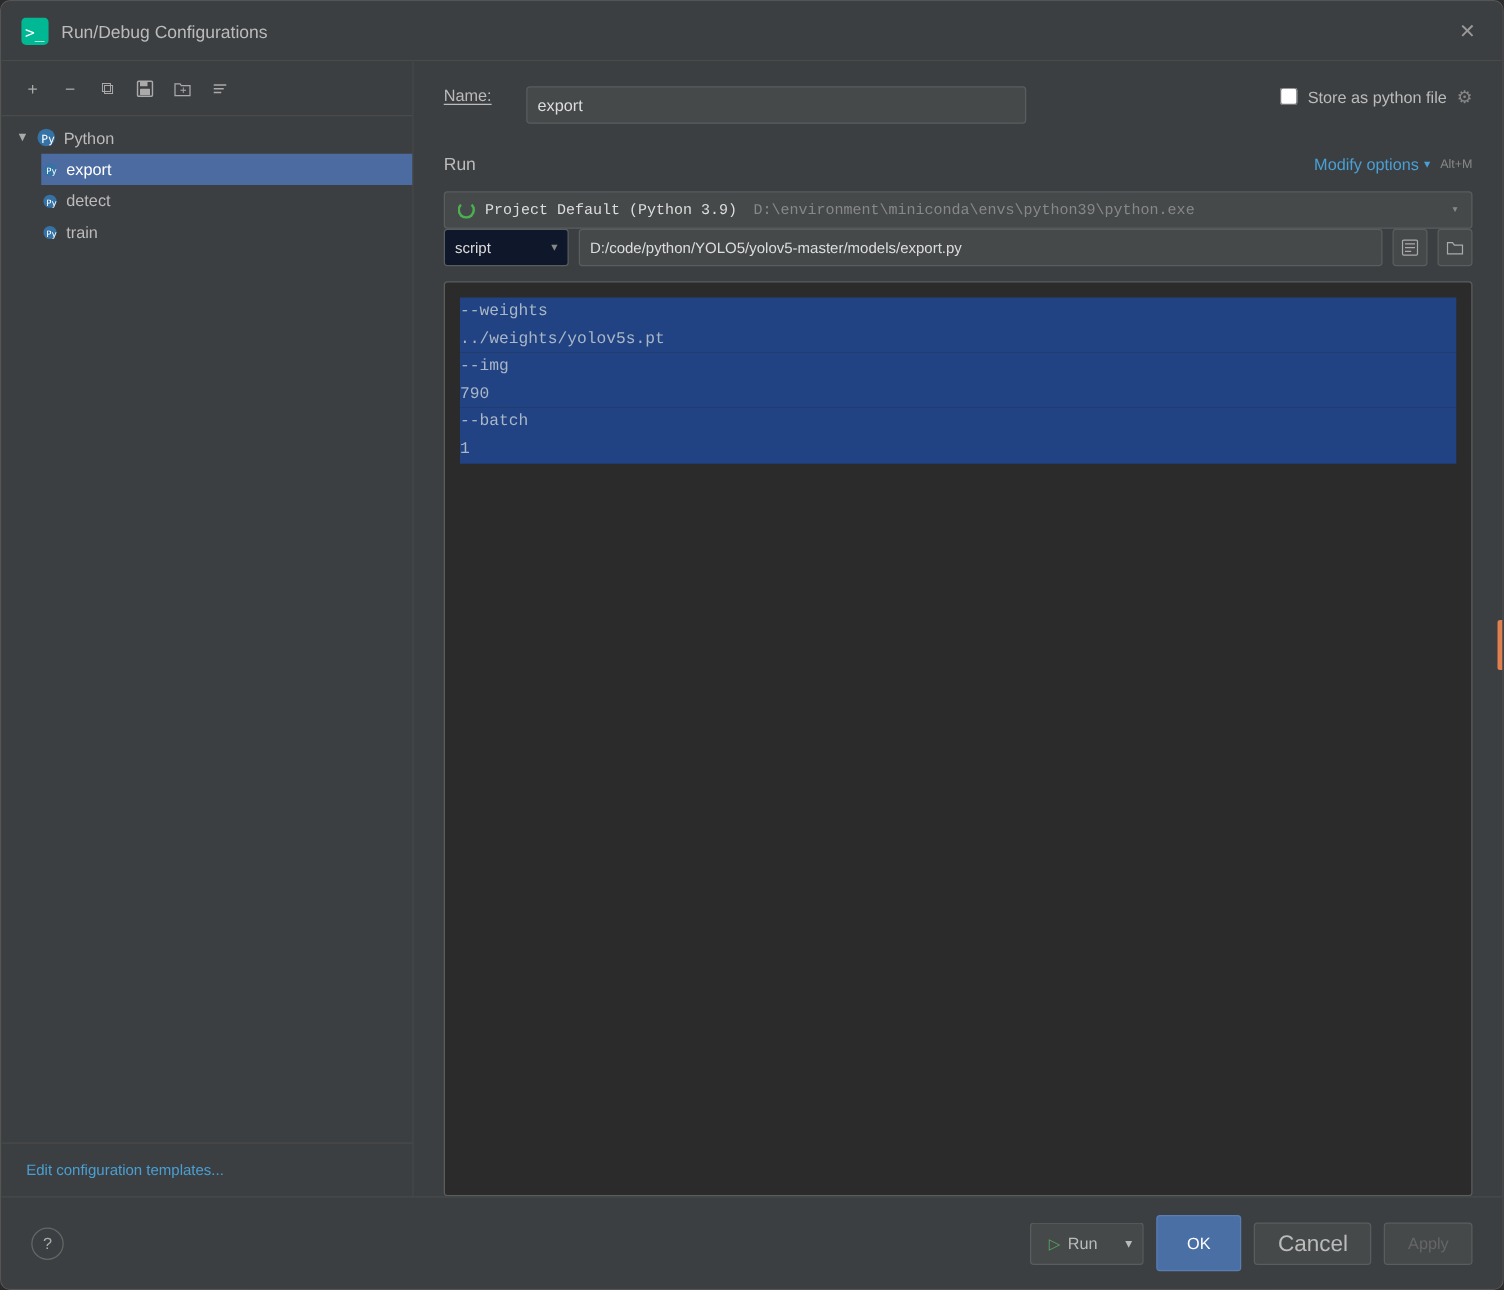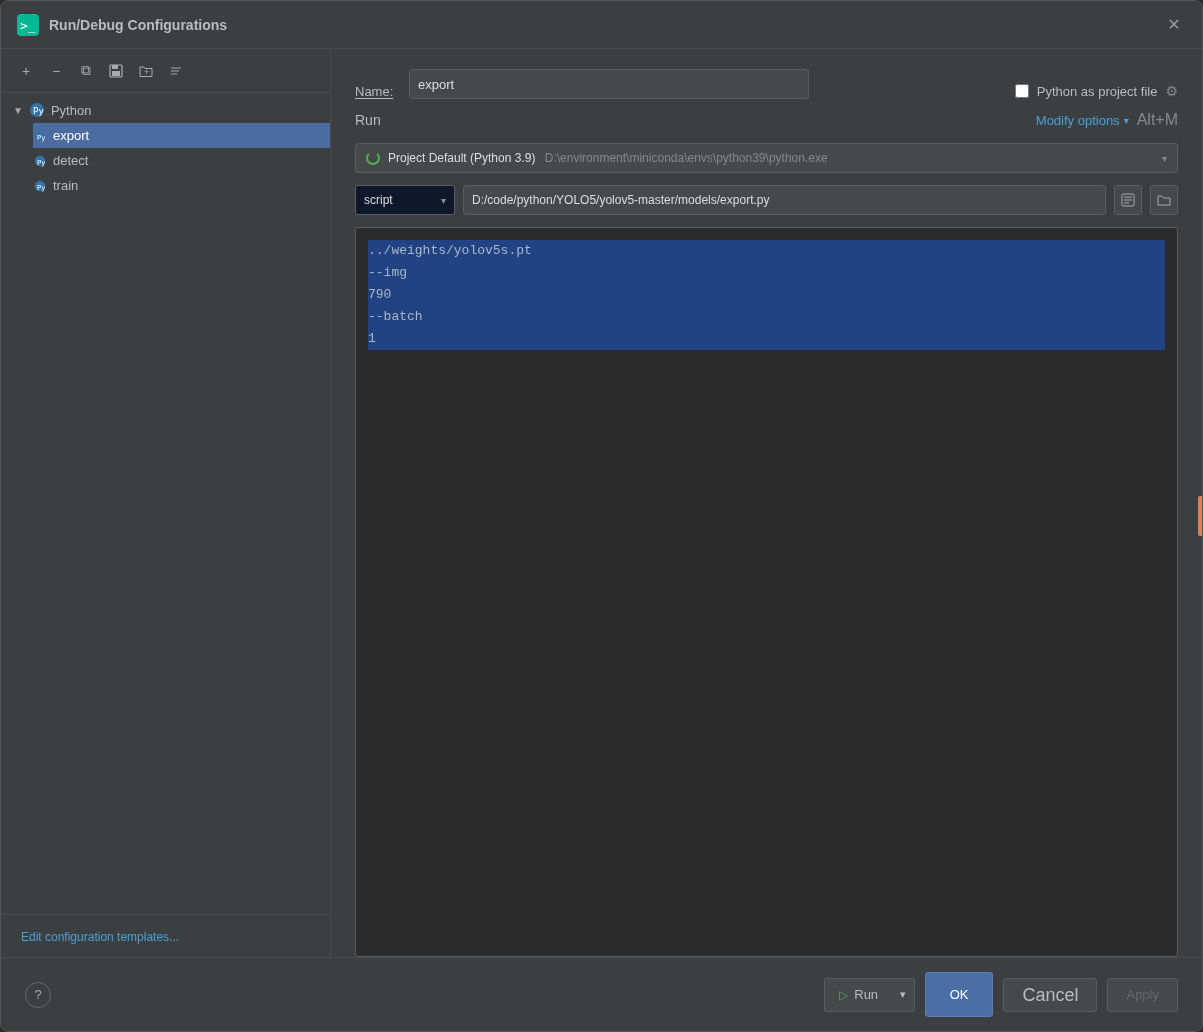--- a/index.html
+++ b/index.html
@@ -35,21 +35,20 @@
     .titlebar-icon {
       width: 22px;
       height: 22px;
       margin-right: 10px;
       flex-shrink: 0;
     }
     .titlebar-title {
       color: #bbb;
       font-size: 14px;
       flex: 1;
-      font-weight: bold;
     }
     .titlebar-close {
       width: 24px;
       height: 24px;
       display: flex;
       align-items: center;
       justify-content: center;
       color: #999;
       font-size: 16px;
       cursor: pointer;
@@ -146,23 +145,23 @@
     .right-panel {
       flex: 1;
       display: flex;
       flex-direction: column;
       background: #3c3f41;
       padding: 20px 24px 0 24px;
       overflow-y: auto;
     }
     .name-row {
       display: flex;
-      align-items: flex-end;
-      margin-bottom: 12px;
-      gap: 4px;
+      align-items: flex-start;
+      margin-bottom: 24px;
+      gap: 16px;
     }
     .name-label {
       color: #bbb;
       font-size: 13px;
       min-width: 50px;
       text-decoration: underline;
       text-underline-offset: 2px;
     }
     .name-input {
       flex: 1;
@@ -216,28 +215,28 @@
       font-size: 13px;
       cursor: pointer;
       display: flex;
       align-items: center;
       gap: 4px;
       background: none;
       border: none;
     }
     .shortcut-hint {
       color: #888;
-      font-size: 16px;
+      font-size: 10px;
     }
 
     
     .interpreter-row {
       display: flex;
       align-items: flex-start;
-      margin-bottom: 12px;
+      font-family: Liberation Mono, monospace;
     }
     .interpreter-select {
       flex: 1;
       background: #45494a;
       border: 1px solid #5a5d5e;
       border-radius: 3px;
       color: #ddd;
       font-size: 12px;
       padding: 5px 10px;
       height: 30px;
@@ -533,21 +532,21 @@
       </div>
     </div>
 
     <div class="right-panel">
 
       <div class="name-row">
         <label class="name-label">Name:</label>
         <input class="name-input" type="text" value="export" style="">
         <div class="store-project-area">
           <input type="checkbox" class="store-checkbox" style="">
-          <span class="store-label">Python as project file</span>
+          <span class="store-label">Store as python file</span>
           <span class="store-gear">⚙</span>
         </div>
       </div>
 
       <div class="section-header">
         <span class="section-title">Run</span>
         <div style="display:flex;align-items:center;gap:8px;margin-left:18px;">
           <button class="modify-options-btn">
             <span>Modify options</span>
             <span style="font-size:10px;">▾</span>
@@ -585,20 +584,21 @@
         </div>
         <div class="icon-btn">
           <svg width="14" height="14" viewBox="0 0 14 14">
             <path d="M1 3h4l1.5 2H13v7H1z" stroke="#aaa" stroke-width="1" fill="none"></path>
           </svg>
         </div>
       </div>
 
       <div class="params-area">
         <div class="params-content" id="params-content">
+            <span class="params-line selected-text">--weights</span>
             <span class="params-line selected-text">../weights/yolov5s.pt</span>
             <span class="params-line selected-text">--img</span>
             <span class="params-line selected-text">790</span>
             <span class="params-line selected-text">--batch</span>
             <span class="params-line selected-text">1</span>
           </div>
       </div>
 
     </div>
   </div>

